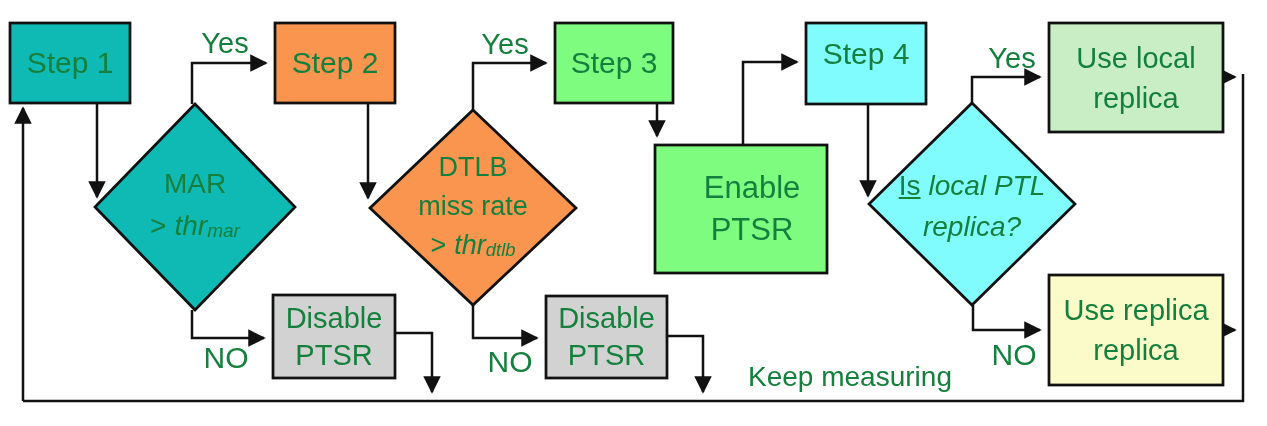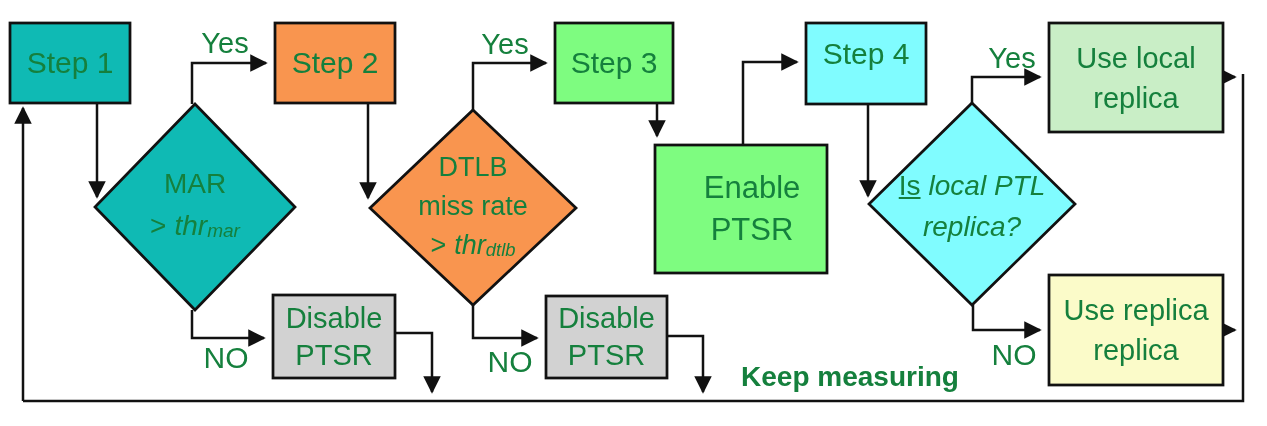--- a/index.html
+++ b/index.html
@@ -27,21 +27,21 @@
   .lh40 span{line-height:40px;}
   .diamond-label{font-size:28px;flex-direction:column;}
   .diamond-label .row{display:block;line-height:42px;}
   .d2-label{font-size:27px;}
   .d2-label .row{line-height:39px;}
   .ital{font-style:italic;}
   .op{margin-right:8px;}
   .pfx{margin-right:8px;text-decoration:underline;}
   sub.thr-sub{font-size:0.68em;font-style:italic;vertical-align:-0.12em;line-height:0;}
   .edge-label{font-size:29px;}
-  .keep-label{font-size:28px;font-weight:bold;}
+  .keep-label{font-size:28px;}
 </style>
 </head>
 <body>
 
 <div class="stage">
 
   <svg width="1267" height="426" viewBox="0 0 1267 426">
     <defs>
       <marker id="arrow" viewBox="0 0 10 10" refX="9" refY="5" markerWidth="7" markerHeight="7" orient="auto-start-reverse">
         <path d="M0,0 L10,5 L0,10 z" fill="#111"></path>

